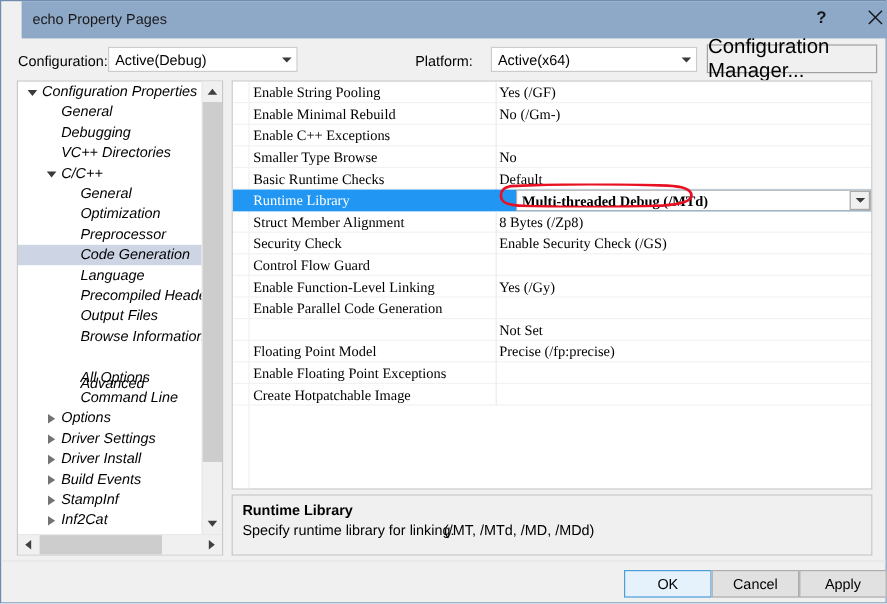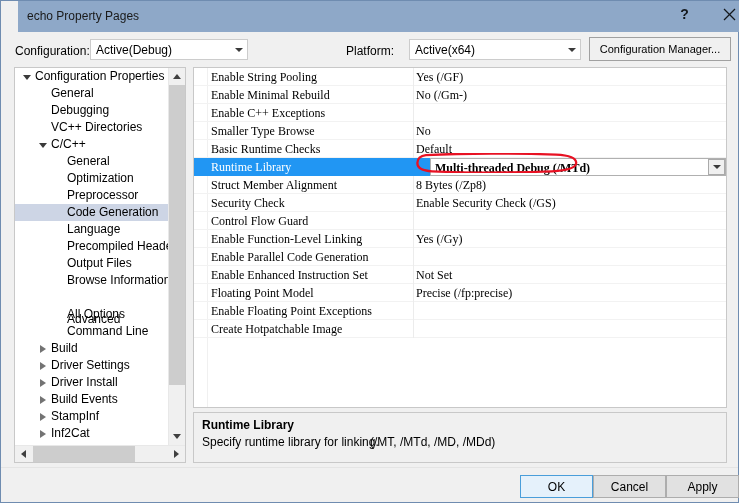--- a/index.html
+++ b/index.html
@@ -114,40 +114,41 @@
   #config-manager-btn {
     position: absolute;
     left: 588px; top: 5px;
     width: 142px; height: 24px;
     background: #f0f0f0;
     border: 1px solid #a0a0a0;
     box-sizing: border-box;
     display: flex;
     align-items: center;
     justify-content: center;
-    font-size: 11px;
+    font-size: 17px;
     color: #000;
     cursor: default;
   }
 
   
   #tree-panel {
     position: absolute;
     left: 13px; top: 66px;
     width: 172px; height: 396px;
     background: #ffffff;
     border: 1px solid #c8c8c8;
     box-sizing: border-box;
   }
   #tree-inner {
     position: absolute;
     left: 0; top: 0;
     width: 154px;
     height: 377px;
     overflow: hidden;
+    font-style: italic;
   }
   .tree-item {
     position: relative;
     height: 17px;
     line-height: 17px;
     font-size: 12px;
     color: #000;
     white-space: nowrap;
     cursor: default;
   }
@@ -474,21 +475,21 @@
         <div class="tree-item">
           <span class="tlabel" style="left: 52px;">All Options</span>
         </div>
         <div class="tree-item">
           <span class="tlabel" style="left: 52px;">Command Line</span>
         </div>
         <div class="tree-item">
           <span class="tw" style="left: 20px;">
             <span class="tw-hollow"></span>
           </span>
-          <span class="tlabel" style="left: 36px;">Build</span>
+          <span class="tlabel" style="left: 36px;">Options</span>
         </div>
         <div class="tree-item">
           <span class="tw" style="left: 20px;">
             <span class="tw-hollow"></span>
           </span>
           <span class="tlabel" style="left: 36px;">Driver Settings</span>
         </div>
         <div class="tree-item">
           <span class="tw" style="left: 20px;">
             <span class="tw-hollow"></span>
@@ -598,21 +599,20 @@
           <span class="pname">Enable Function-Level Linking</span>
           <span class="pval">Yes (/Gy)</span>
         </div>
         <div class="prow">
           <span class="pdiv"></span>
           <span class="pname">Enable Parallel Code Generation</span>
           <span class="pval"></span>
         </div>
         <div class="prow">
           <span class="pdiv"></span>
-          <span class="pname">Enable Enhanced Instruction Set</span>
           <span class="pval">Not Set</span>
         </div>
         <div class="prow">
           <span class="pdiv"></span>
           <span class="pname">Floating Point Model</span>
           <span class="pval">Precise (/fp:precise)</span>
         </div>
         <div class="prow">
           <span class="pdiv"></span>
           <span class="pname">Enable Floating Point Exceptions</span>

